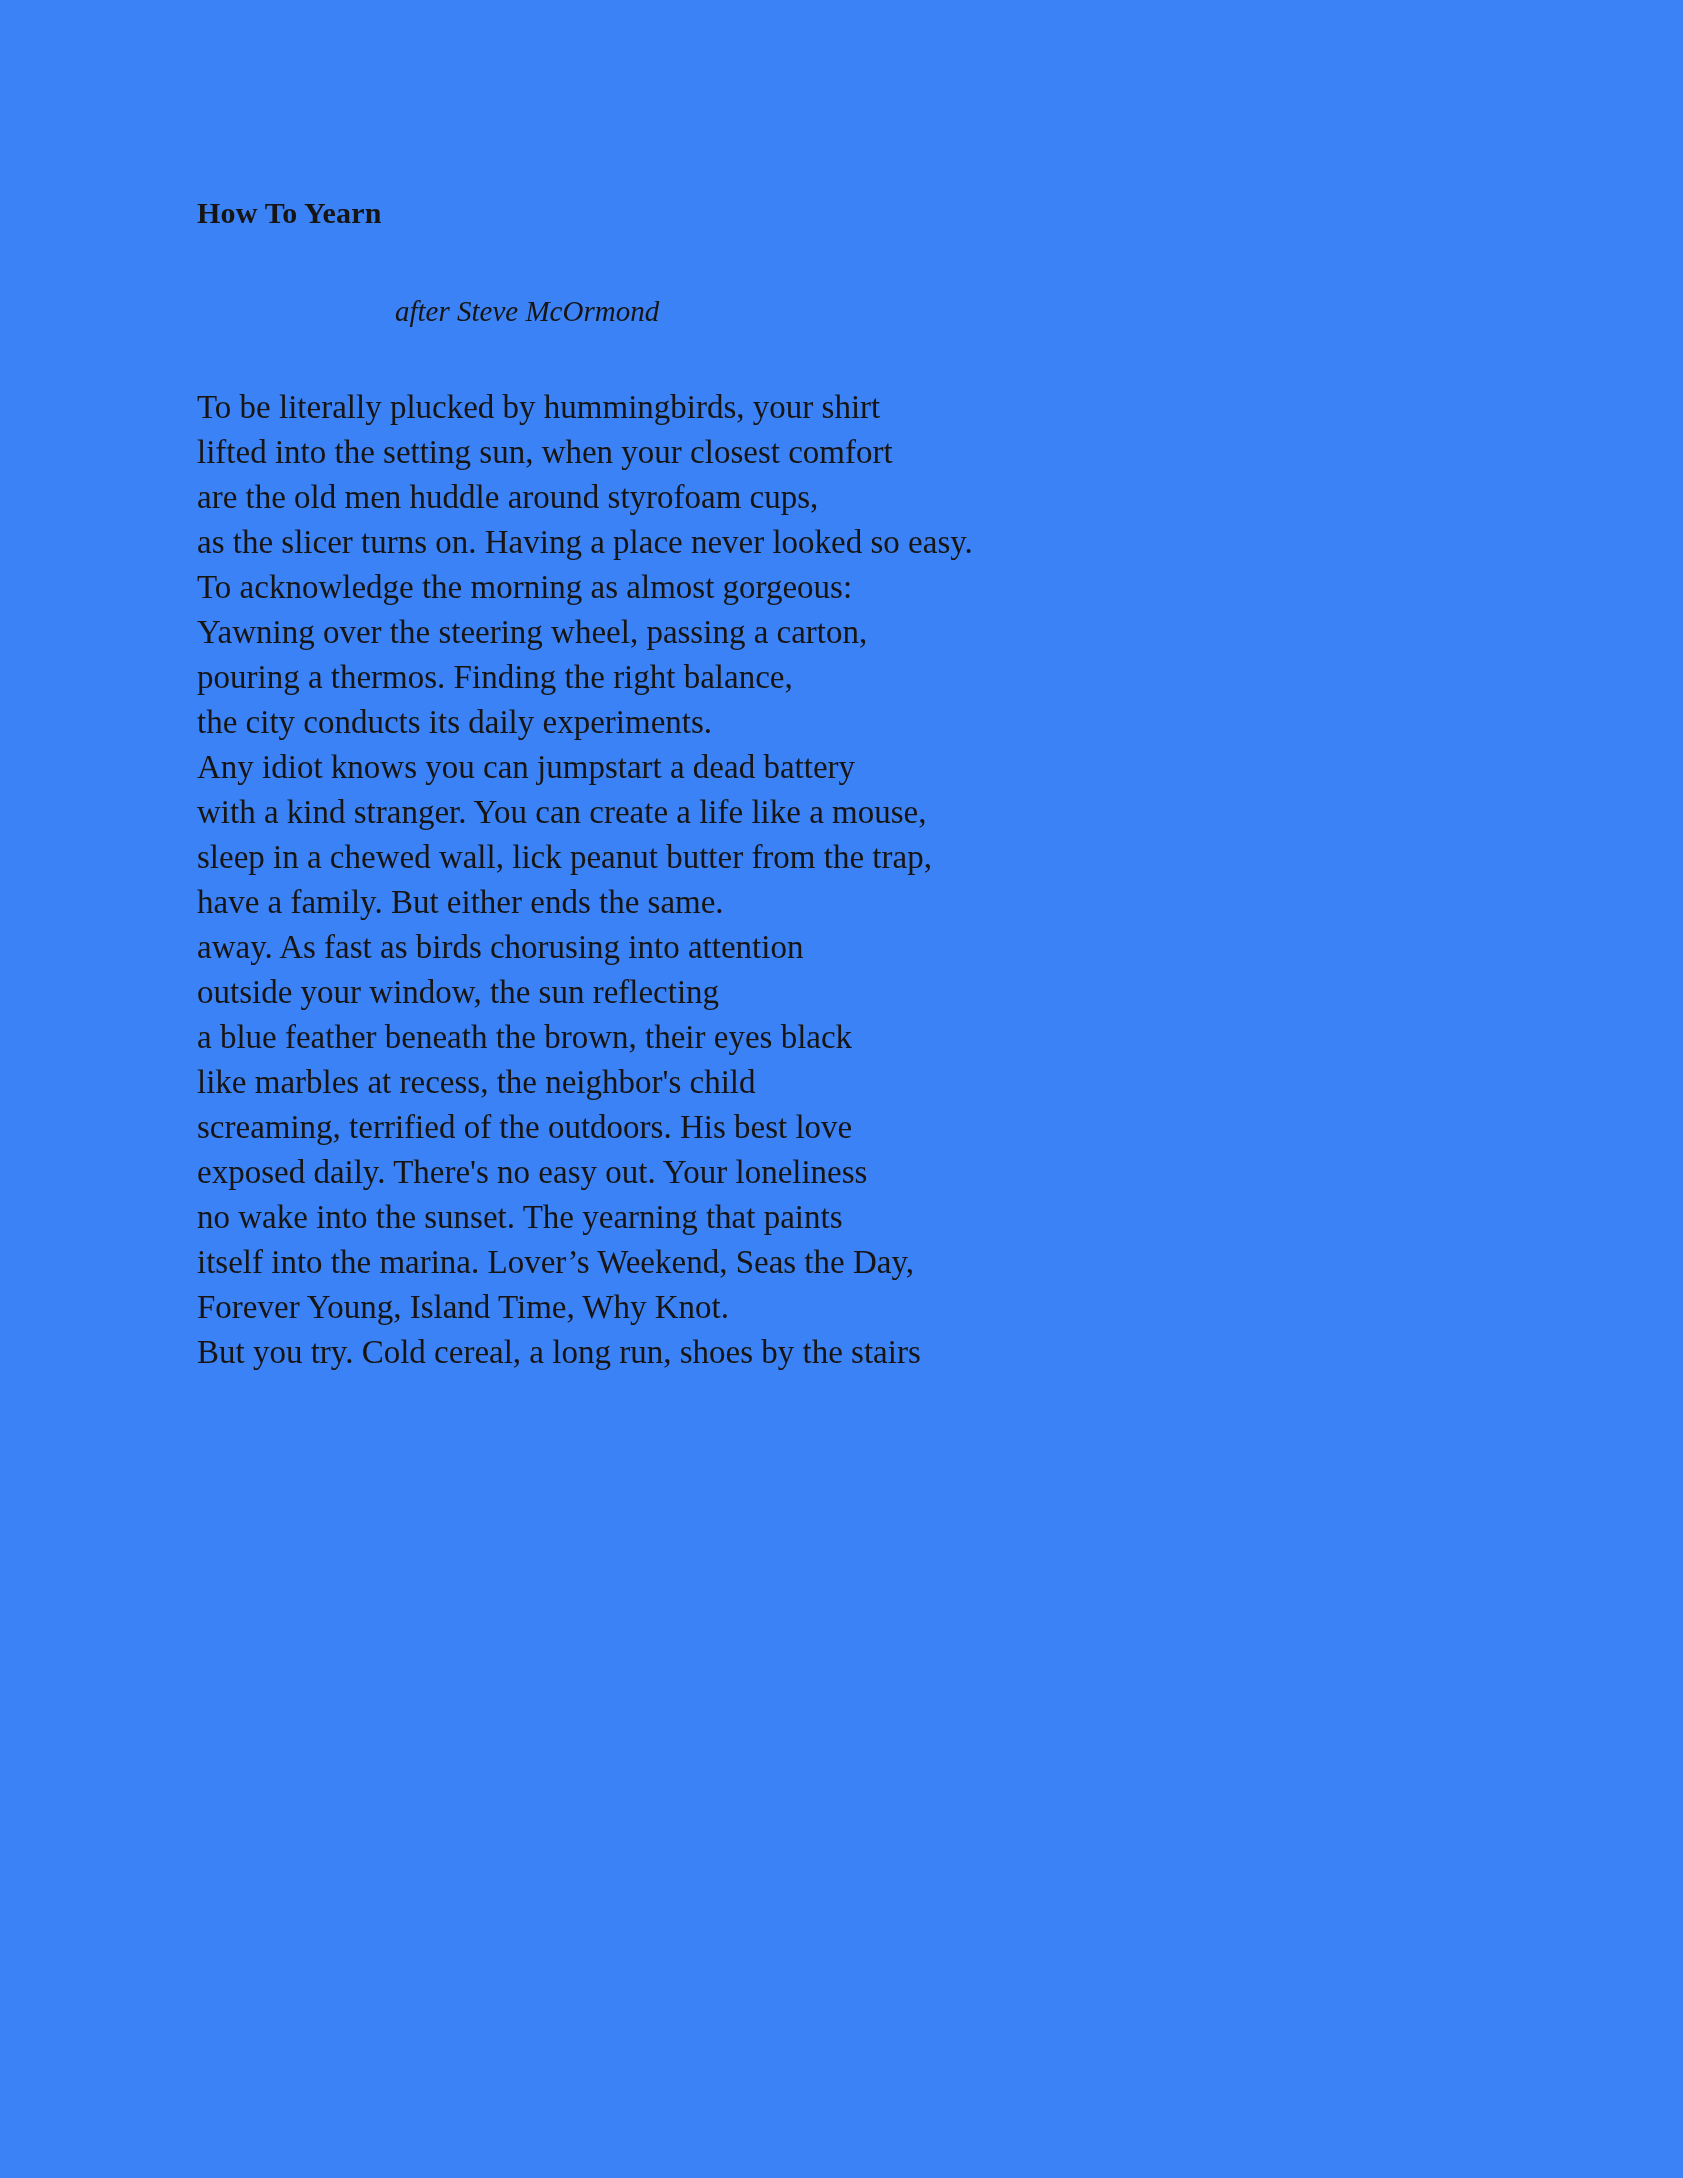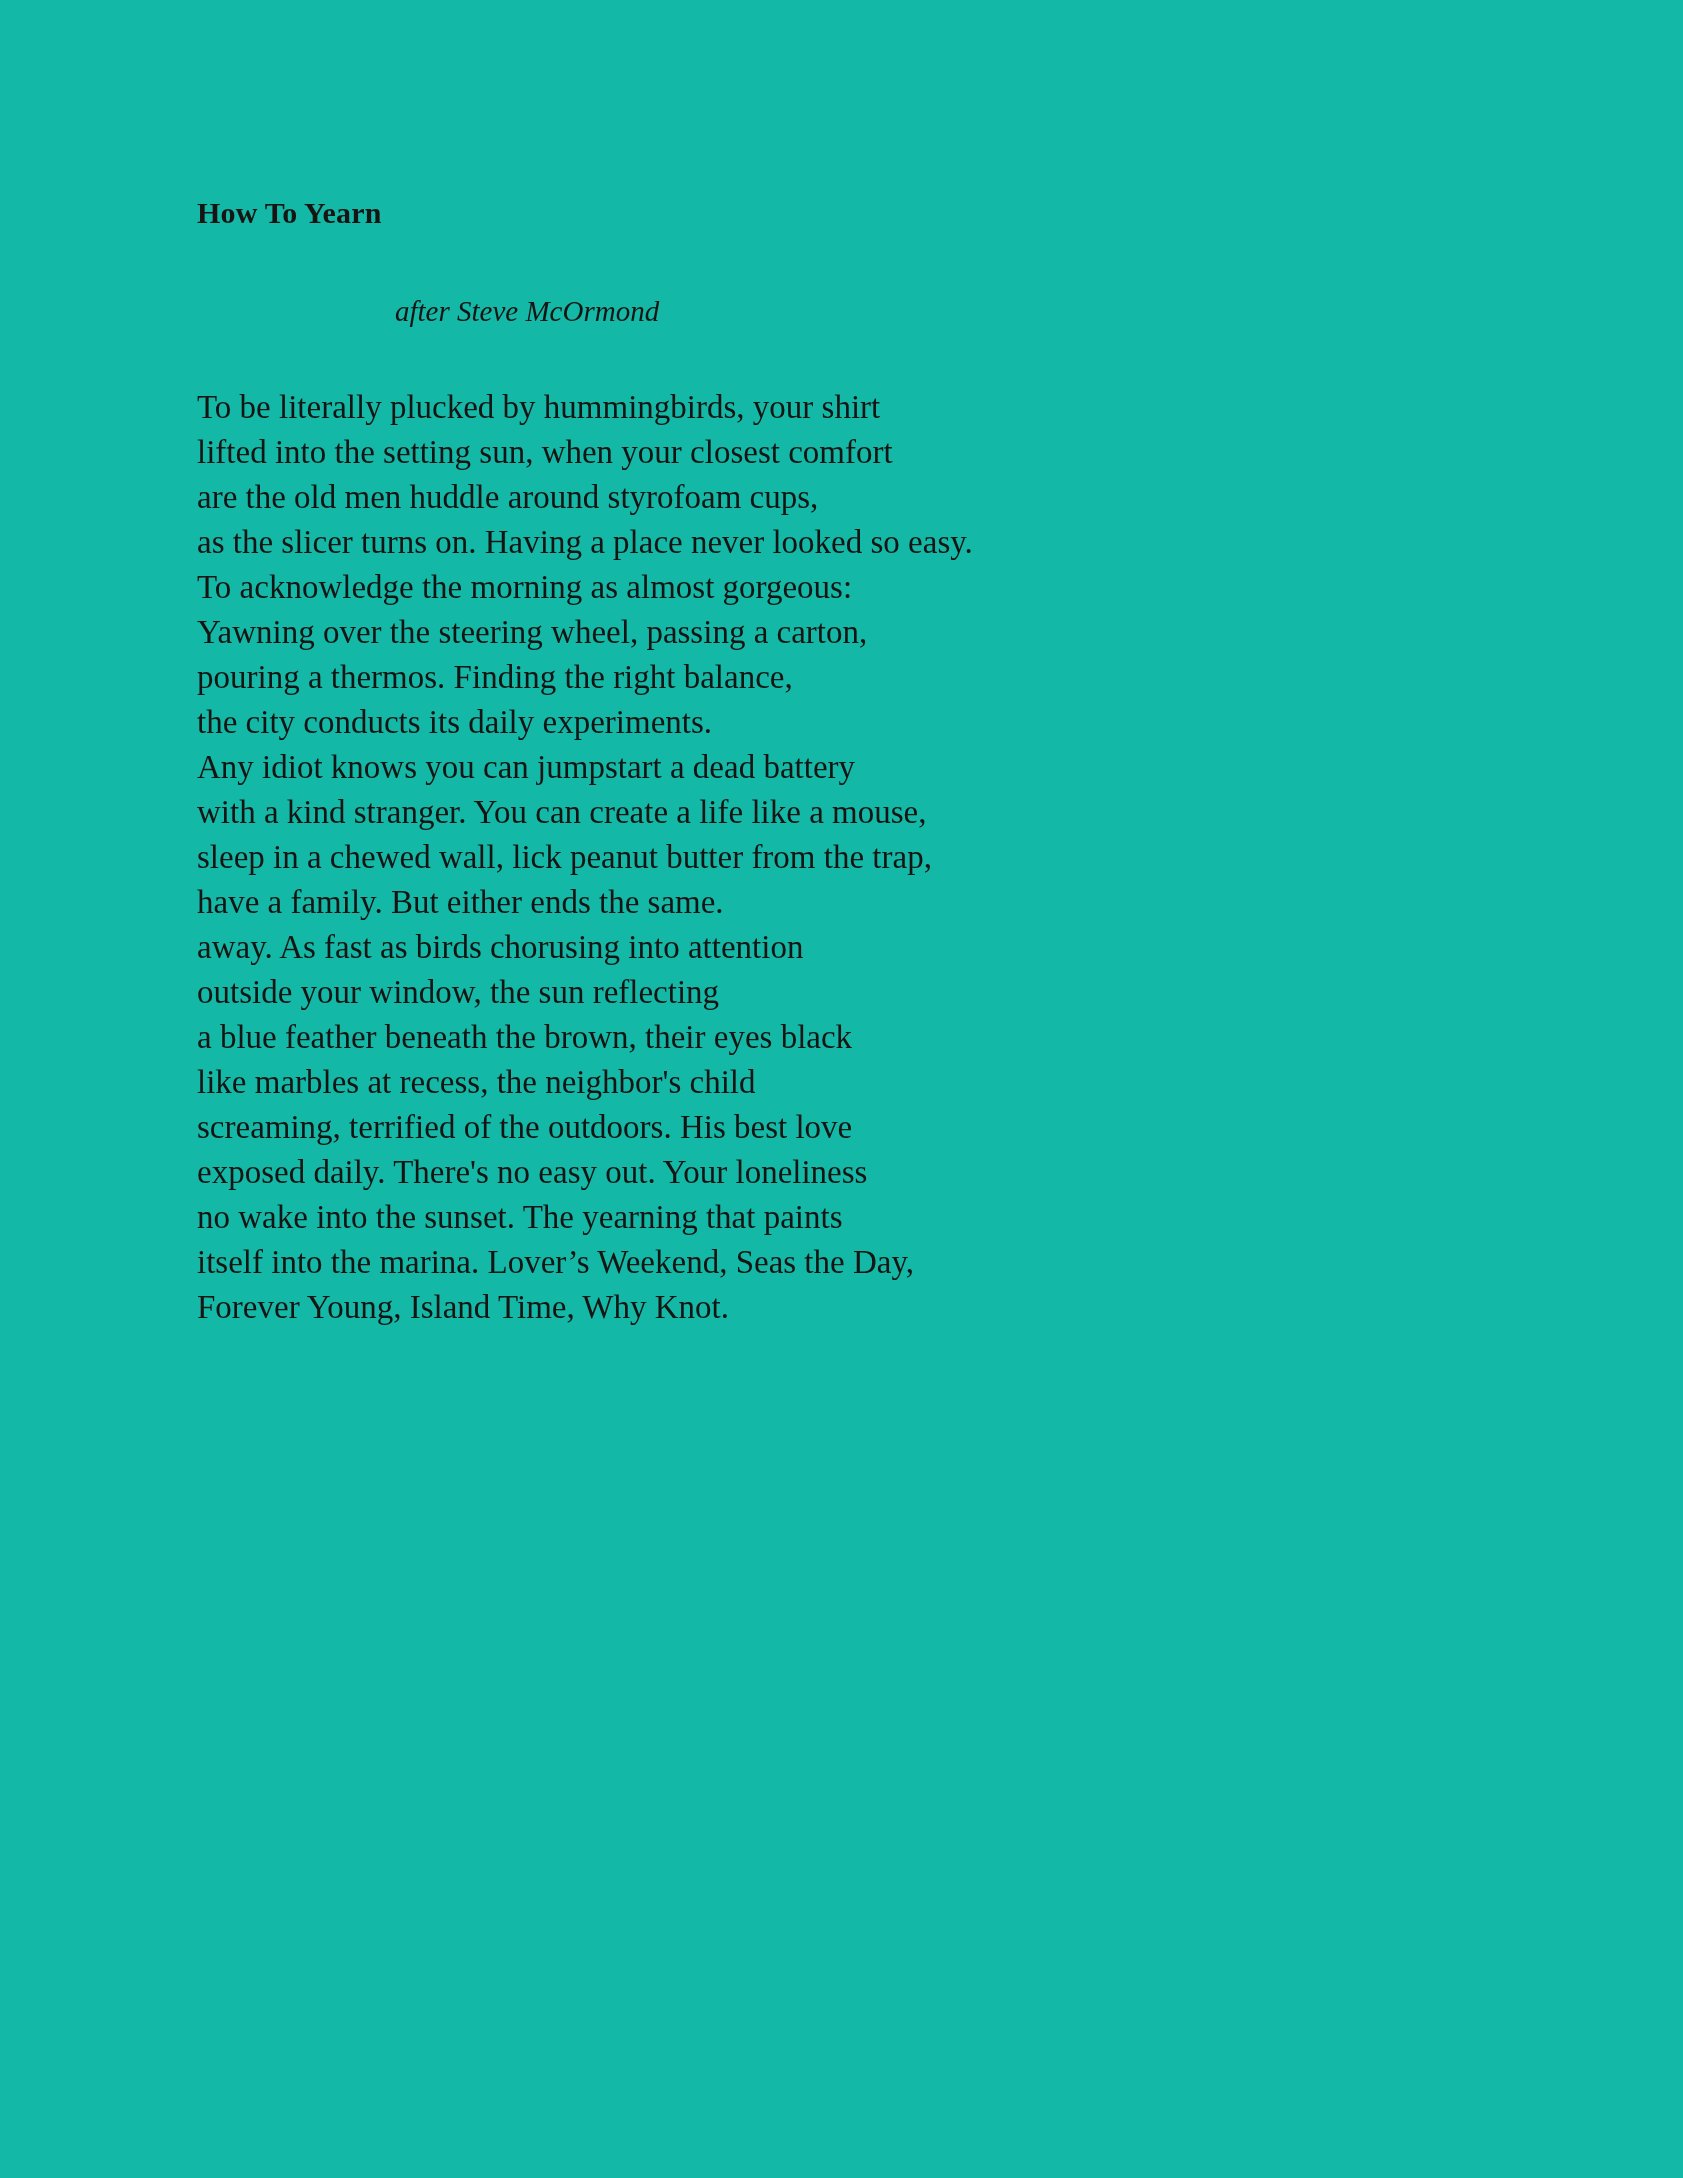--- a/index.html
+++ b/index.html
@@ -13,21 +13,21 @@
     position: relative;
     font-family: "Liberation Serif", "DejaVu Serif", serif;
     color: #171513;
   }
   .page {
     position: absolute;
     top: 0;
     left: 0;
     width: 1683px;
     height: 2178px;
-    background: #14b8a6;
+    background: #3b82f6;
     box-sizing: border-box;
     padding: 196px 158px 0 197px;
   }
   .poem-title {
     font-size: 30px;
     font-weight: bold;
     margin: 0 0 65px 0;
     letter-spacing: 0.2px;
   }
   .poem-epigraph {
@@ -66,15 +66,16 @@
     <p class="poem-line">have a family. But either ends the same.</p>
     <p class="poem-line">away. As fast as birds chorusing into attention</p>
     <p class="poem-line">outside your window, the sun reflecting</p>
     <p class="poem-line">a blue feather beneath the brown, their eyes black</p>
     <p class="poem-line">like marbles at recess, the neighbor's child</p>
     <p class="poem-line">screaming, terrified of the outdoors. His best love</p>
     <p class="poem-line">exposed daily. There's no easy out. Your loneliness</p>
     <p class="poem-line">no wake into the sunset. The yearning that paints</p>
     <p class="poem-line">itself into the marina. Lover’s Weekend, Seas the Day,</p>
     <p class="poem-line">Forever Young, Island Time, Why Knot.</p>
+    <p class="poem-line">But you try. Cold cereal, a long run, shoes by the stairs</p>
   </div>
 </div>
 
 
 </body></html>

